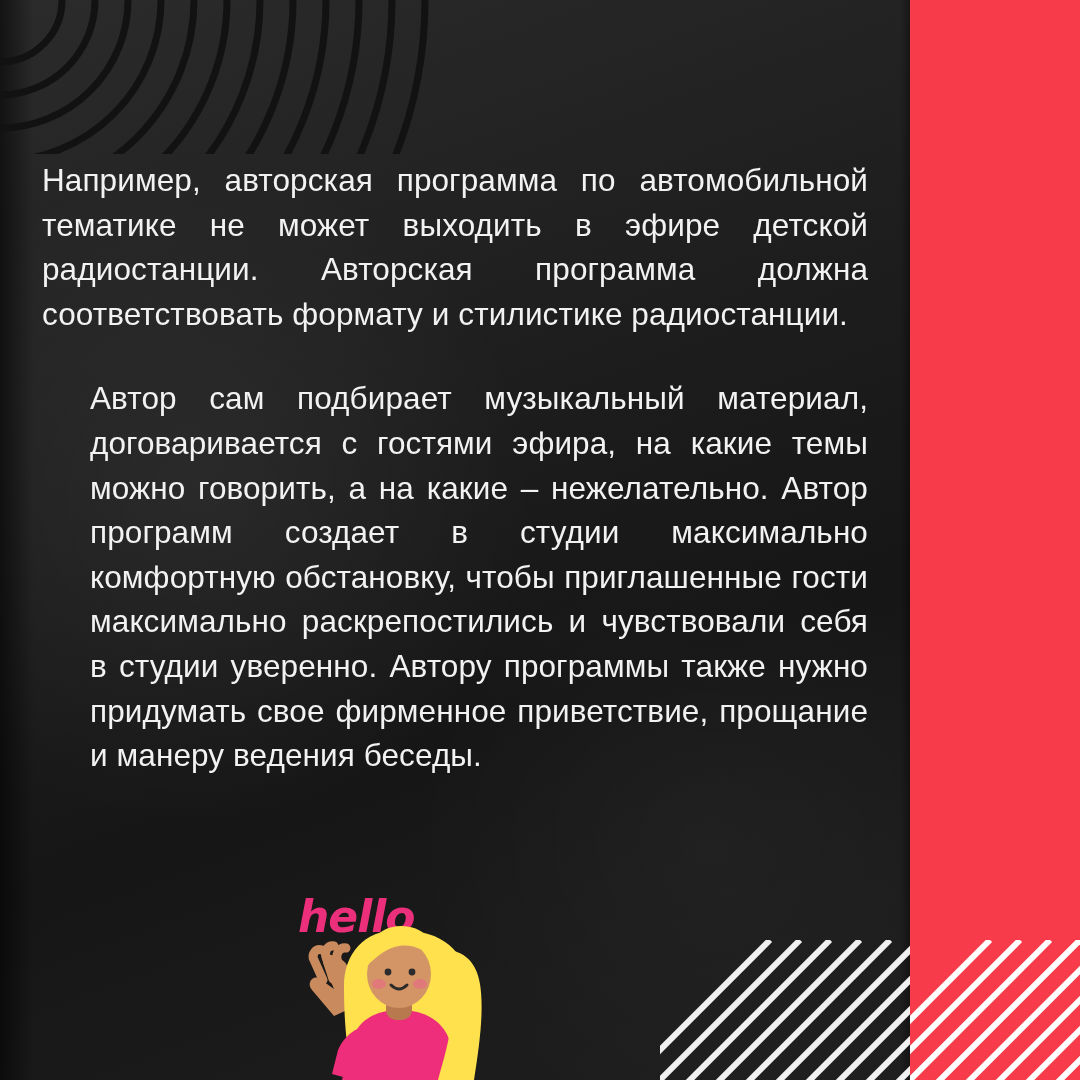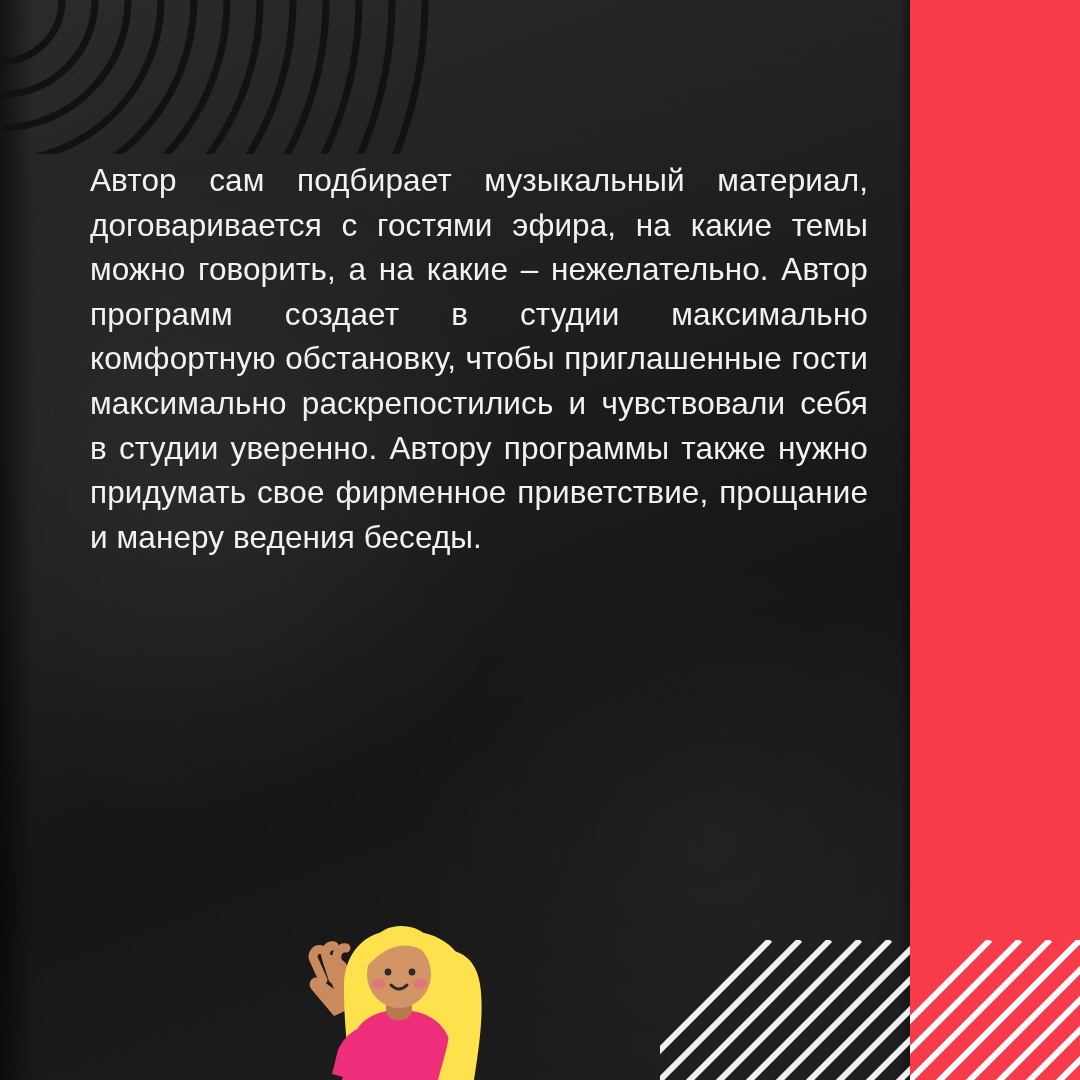--- a/index.html
+++ b/index.html
@@ -177,23 +177,25 @@
         <line x1="20" y1="150" x2="170" y2="0"></line>
         <line x1="50" y1="150" x2="200" y2="0"></line>
         <line x1="80" y1="150" x2="230" y2="0"></line>
         <line x1="110" y1="150" x2="260" y2="0"></line>
         <line x1="140" y1="150" x2="290" y2="0"></line>
       </g>
     </svg>
   </div>
 
   <div class="copy">
+    <p class="para">Например, авторская программа по автомобильной тематике не может выходить в эфире детской радиостанции. Авторская программа должна соответствовать формату и стилистике радиостанции.</p>
     <p class="para">Автор сам подбирает музыкальный материал, договаривается с гостями эфира, на какие темы можно говорить, а на какие – нежелательно. Автор программ создает в студии максимально комфортную обстановку, чтобы приглашенные гости максимально раскрепостились и чувствовали себя в студии уверенно. Автору программы также нужно придумать свое фирменное приветствие, прощание и манеру ведения беседы.</p>
   </div>
 
+  <div class="hello-word">hello</div>
 
   <div class="illustration">
     <svg width="250" height="190" viewBox="0 0 250 190" xmlns="http://www.w3.org/2000/svg" aria-hidden="true">
 
       <path d="M56 66 c-7 -4 -13 2 -10 9 l10 24 -14 -10 c-7 -5 -14 4 -8 11 l22 26 22 -10 -8 -38 c-2 -8 -10 -10 -14 -12z" fill="#c98b5e"></path>
       <path d="M44 60 c-6 -2 -11 4 -8 10 l9 20" stroke="#c98b5e" stroke-width="9" stroke-linecap="round" fill="none"></path>
       <path d="M56 56 c-6 -1 -10 5 -8 11 l7 22" stroke="#c98b5e" stroke-width="9" stroke-linecap="round" fill="none"></path>
       <path d="M68 58 c-6 -1 -10 5 -9 11 l6 20" stroke="#c98b5e" stroke-width="9" stroke-linecap="round" fill="none"></path>
 
       <path d="M120 40 c-34 0 -54 24 -54 56 c0 32 2 56 8 94 l104 0 c6 -44 10 -66 10 -96 c0 -32 -22 -54 -68 -54z" fill="#ffe14d"></path>

